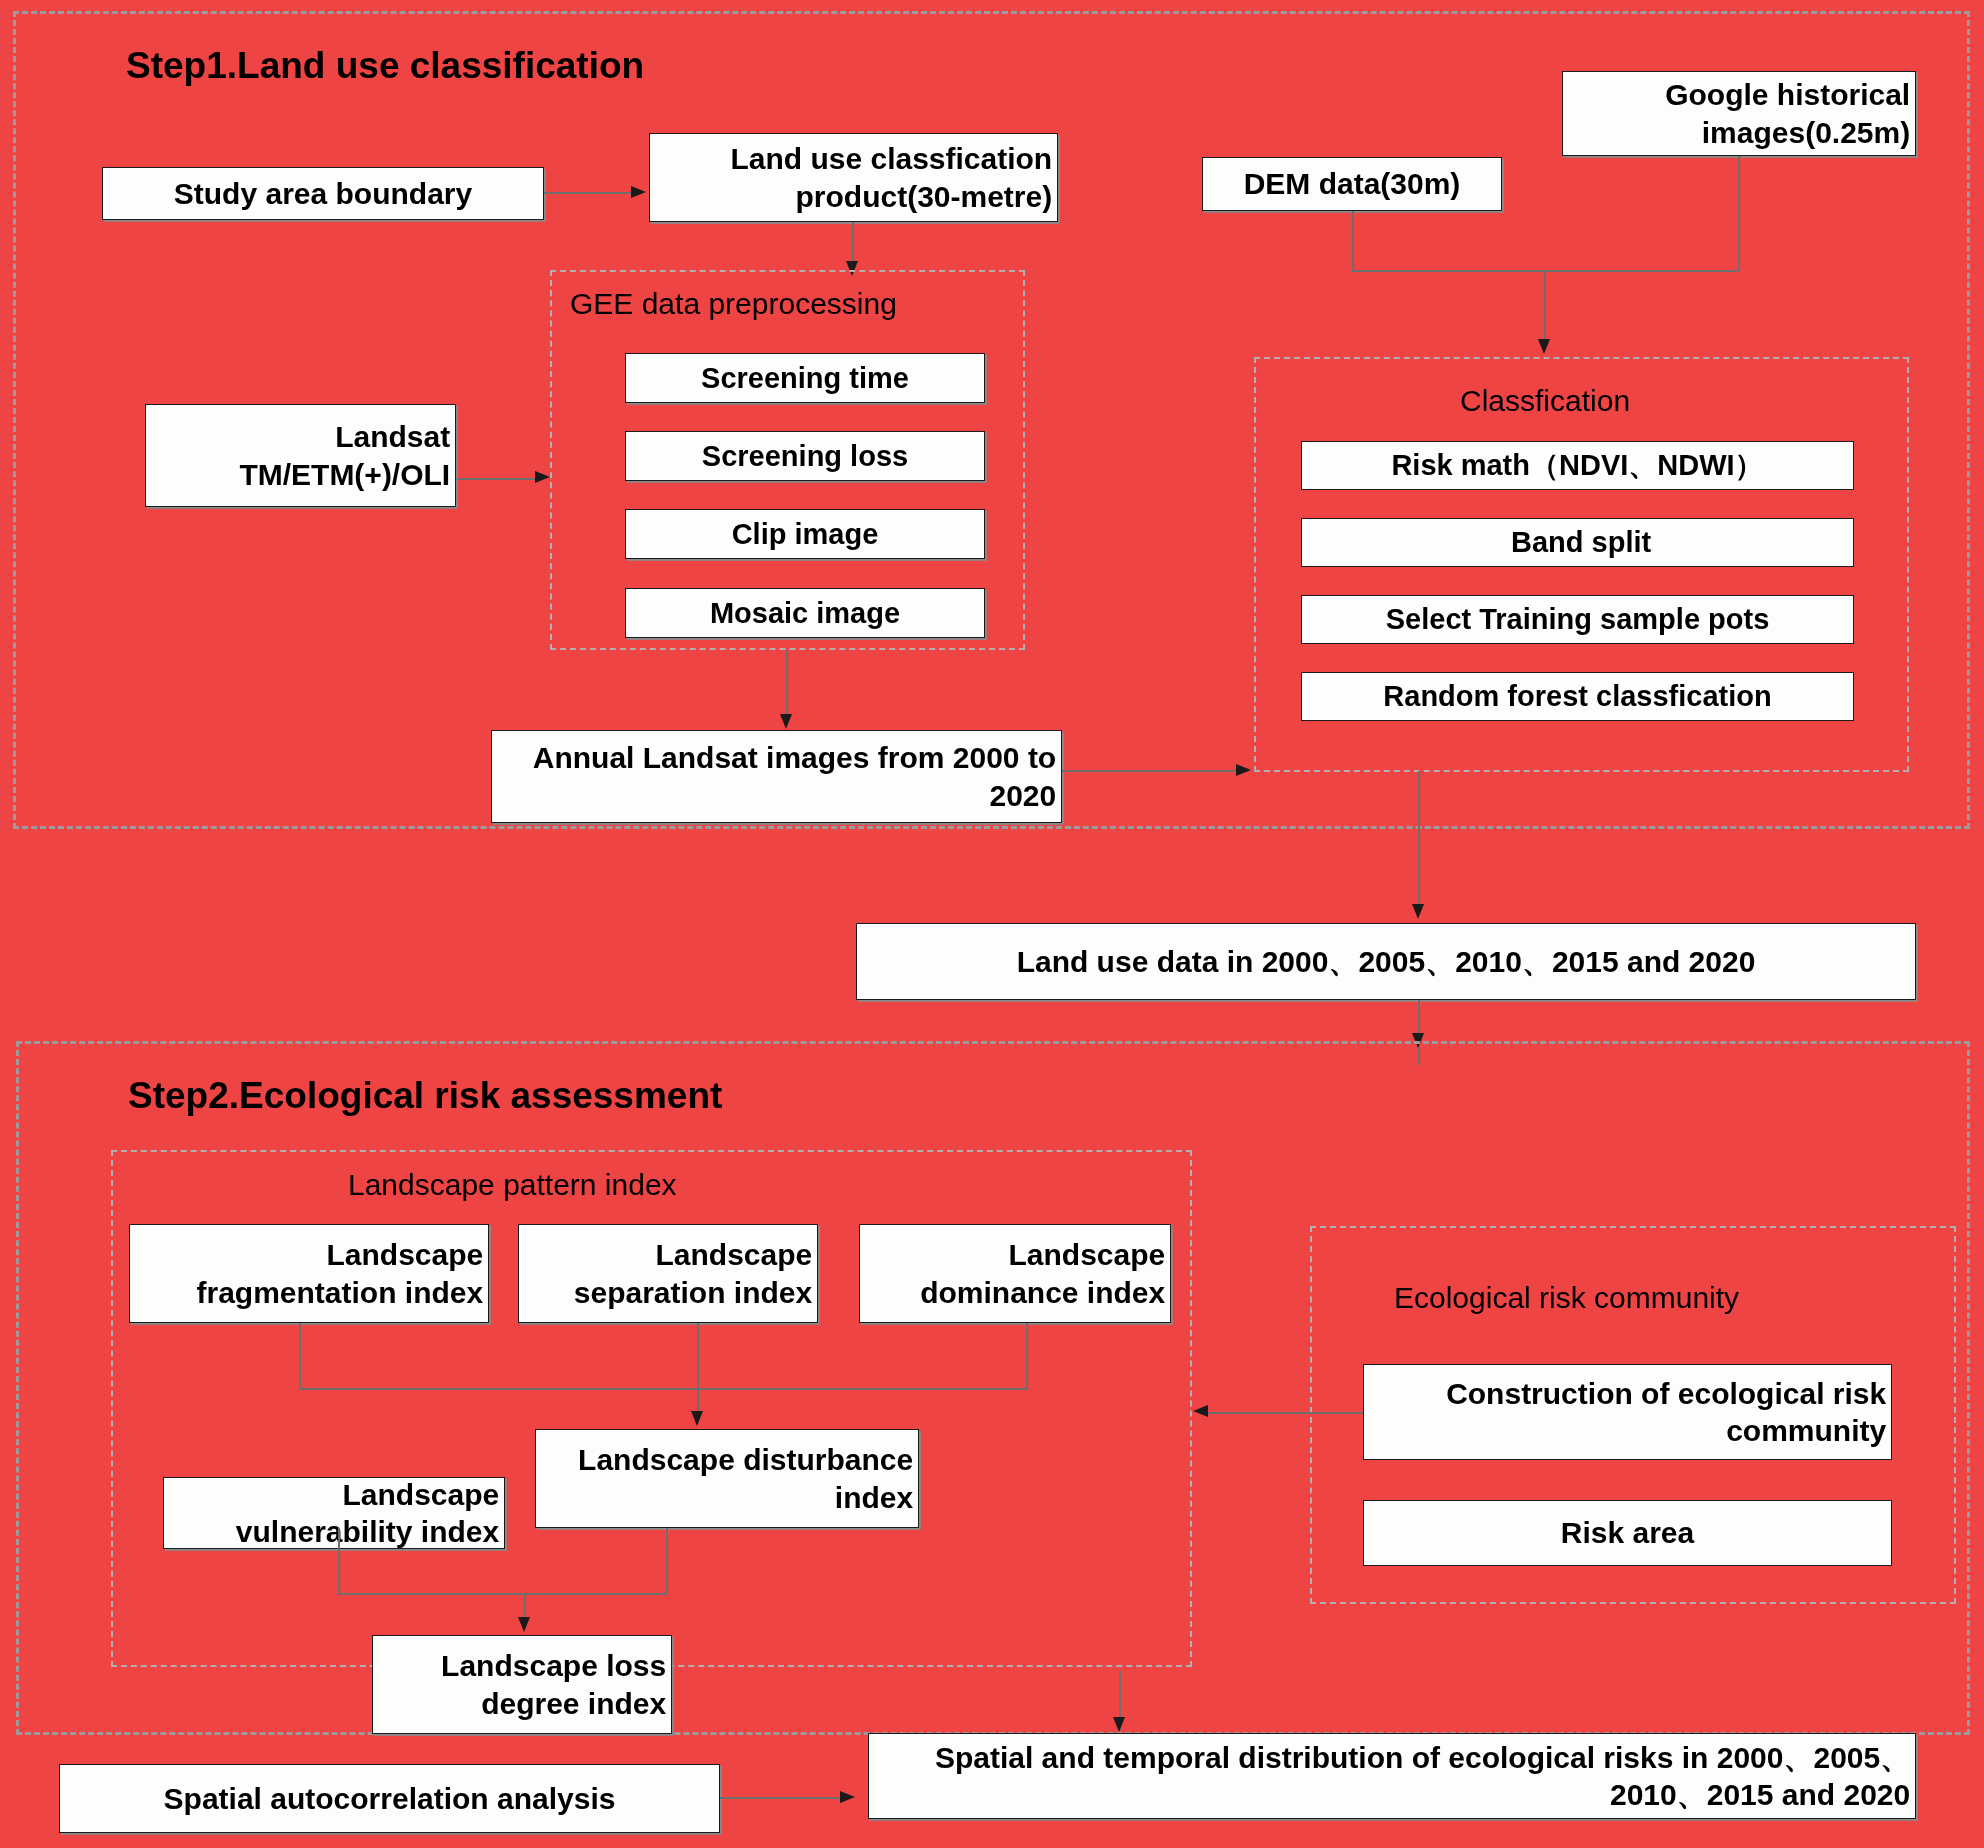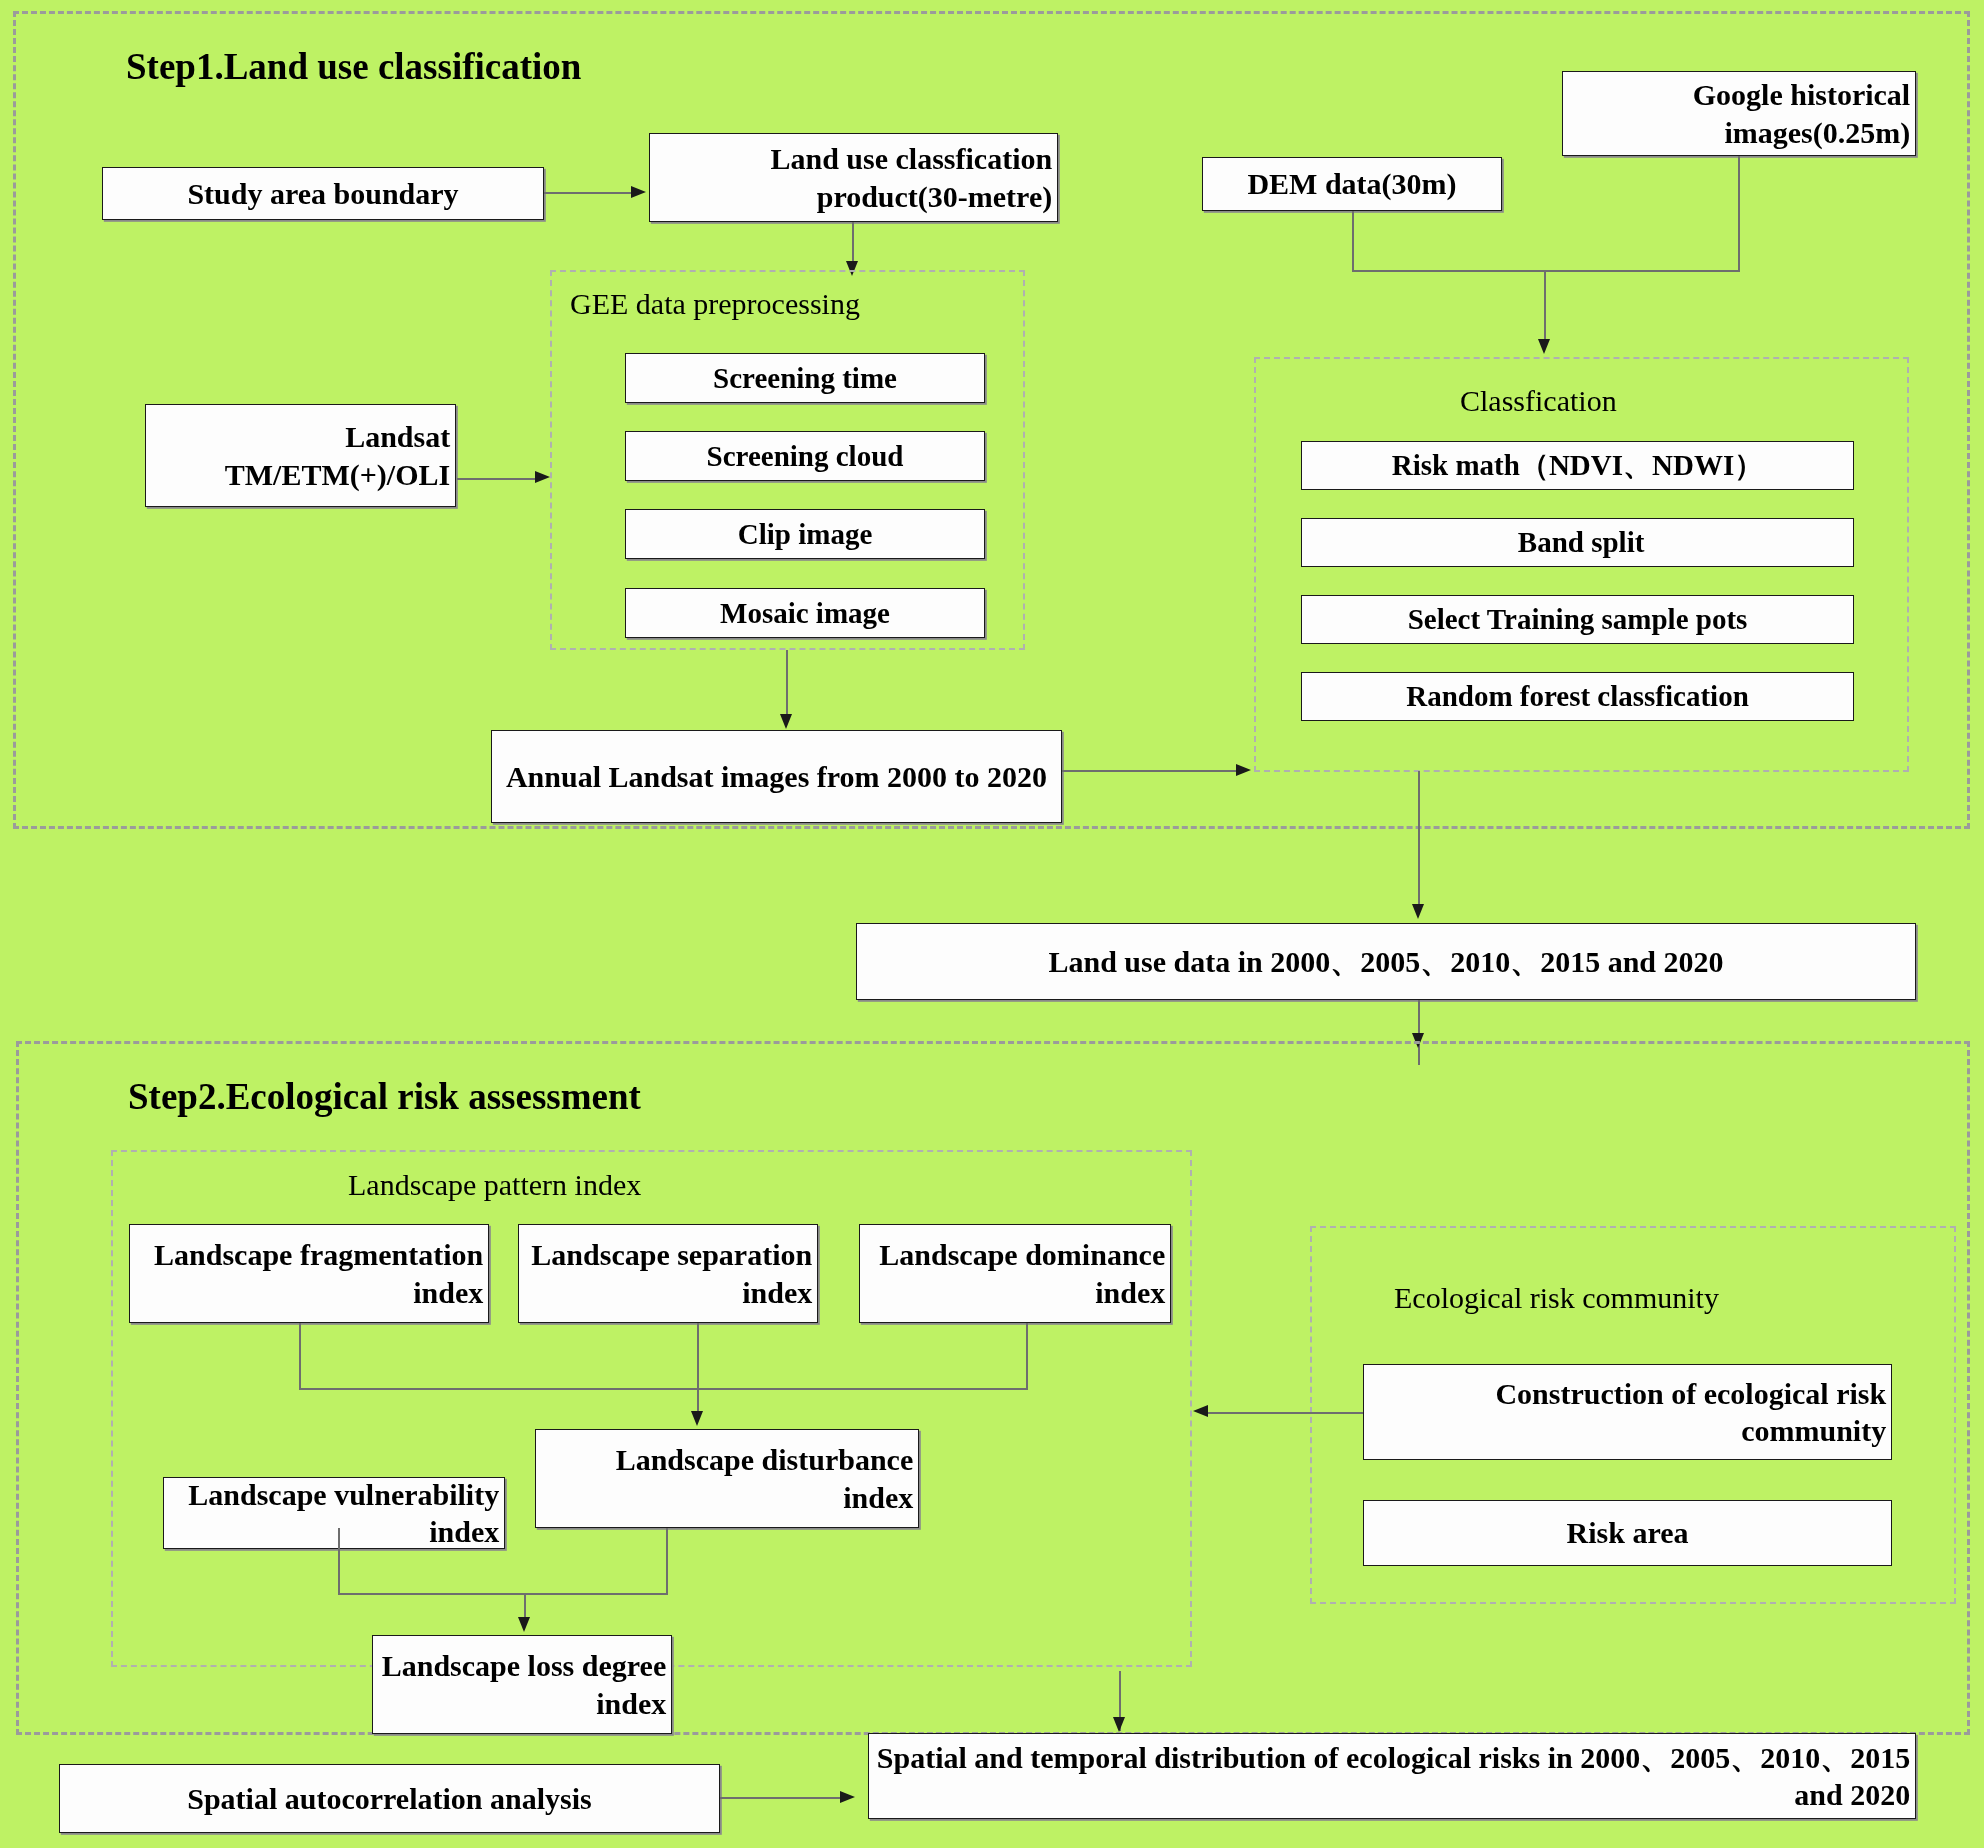--- a/index.html
+++ b/index.html
@@ -4,22 +4,22 @@
 <style>
   html, body {
     margin: 0;
     padding: 0;
     background: #ffffff;
   }
   #canvas {
     position: relative;
     width: 1985px;
     height: 1849px;
-    background: #bef264;
-    font-family: Liberation Serif, serif;
+    background: #ef4444;
+    font-family: Liberation Sans, sans-serif;
     overflow: hidden;
   }
   
   .dash-outer {
     position: absolute;
     border: 3.6px dashed #9b9b9b;
     box-sizing: border-box;
   }
   .dash-inner {
     position: absolute;
@@ -110,21 +110,21 @@
   <div class="ln v" style="left:1544px; top:270px; width:1.8px; height:71px;"></div>
   <div class="arrow-d" style="left:1538px; top:339px;"></div>
 
   <div class="ln v" style="left:852px; top:222px; width:1.8px; height:41px;"></div>
   <div class="arrow-d" style="left:846px; top:261px;"></div>
 
   <div class="dash-inner" style="left:550px; top:270px; width:475px; height:380px;"></div>
   <div class="freetext group-title" style="left:570px; top:287px;">GEE data preprocessing</div>
 
   <div class="box" style="left:625px; top:353px; width:360px; height:50px; font-size:29px;">Screening time</div>
-  <div class="box" style="left:625px; top:431px; width:360px; height:50px; font-size:29px;">Screening cloud</div>
+  <div class="box" style="left:625px; top:431px; width:360px; height:50px; font-size:29px;">Screening loss</div>
   <div class="box" style="left:625px; top:509px; width:360px; height:50px; font-size:29px;">Clip image</div>
   <div class="box" style="left:625px; top:588px; width:360px; height:50px; font-size:29px;">Mosaic image</div>
 
   <div class="box" style="left:145px; top:404px; width:311px; height:103px; font-size:30px;">Landsat TM/ETM(+)/OLI</div>
 
   <div class="ln h" style="left:457px; top:478px; width:78px;"></div>
   <div class="arrow-r" style="left:535px; top:471px;"></div>
 
   <div class="ln v" style="left:786px; top:650px; width:1.8px; height:66px;"></div>
   <div class="arrow-d" style="left:780px; top:714px;"></div>

